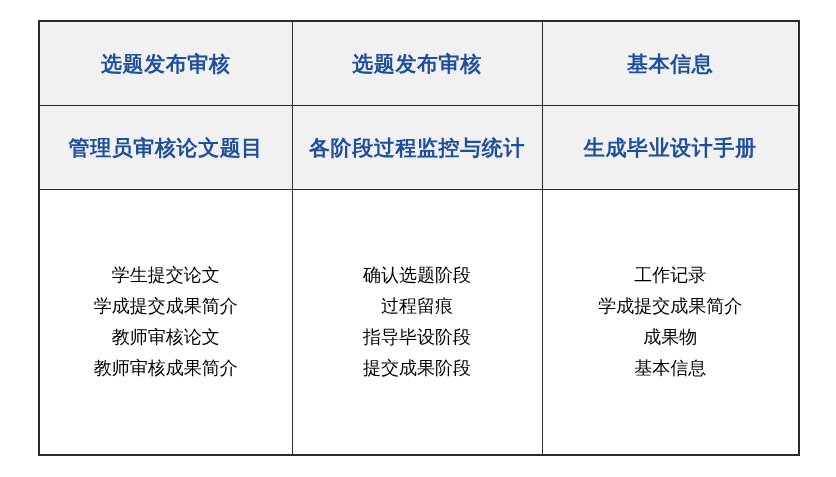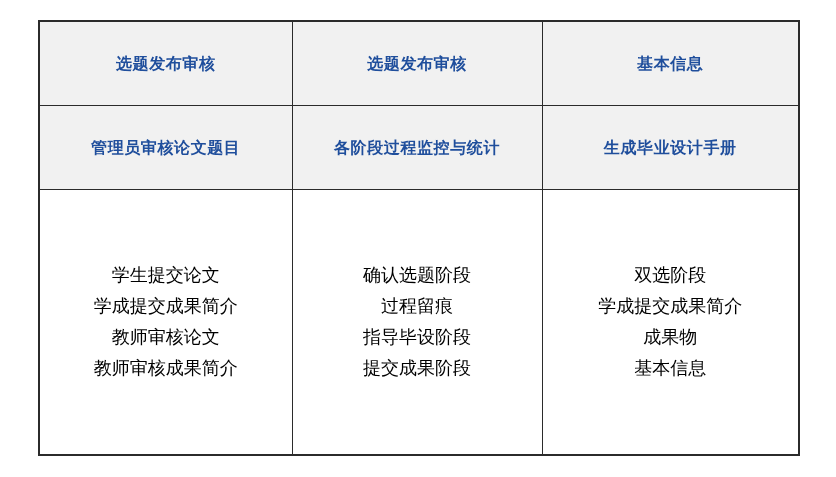--- a/index.html
+++ b/index.html
@@ -49,21 +49,21 @@
     text-align: center;
   }
 
   
   .hdr-cell {
     background: #f1f1f1;
     height: 52px;
   }
   .hdr-text {
     display: block;
-    font-size: 16px;
+    font-size: 21px;
     font-weight: bold;
     color: #1f4e9c;
     letter-spacing: 0.6px;
     line-height: 52px;
     white-space: nowrap;
   }
 
   
   .body-cell {
     background: #ffffff;
@@ -134,21 +134,21 @@
         <td class="body-cell">
           <ul class="item-list">
             <li>确认选题阶段</li>
             <li>过程留痕</li>
             <li>指导毕设阶段</li>
             <li>提交成果阶段</li>
           </ul>
         </td>
         <td class="body-cell">
           <ul class="item-list">
-            <li>双选阶段</li>
+            <li>工作记录</li>
             <li>学成提交成果简介</li>
             <li>成果物</li>
             <li>基本信息</li>
           </ul>
         </td>
       </tr>
 
     </tbody>
   </table>
 

